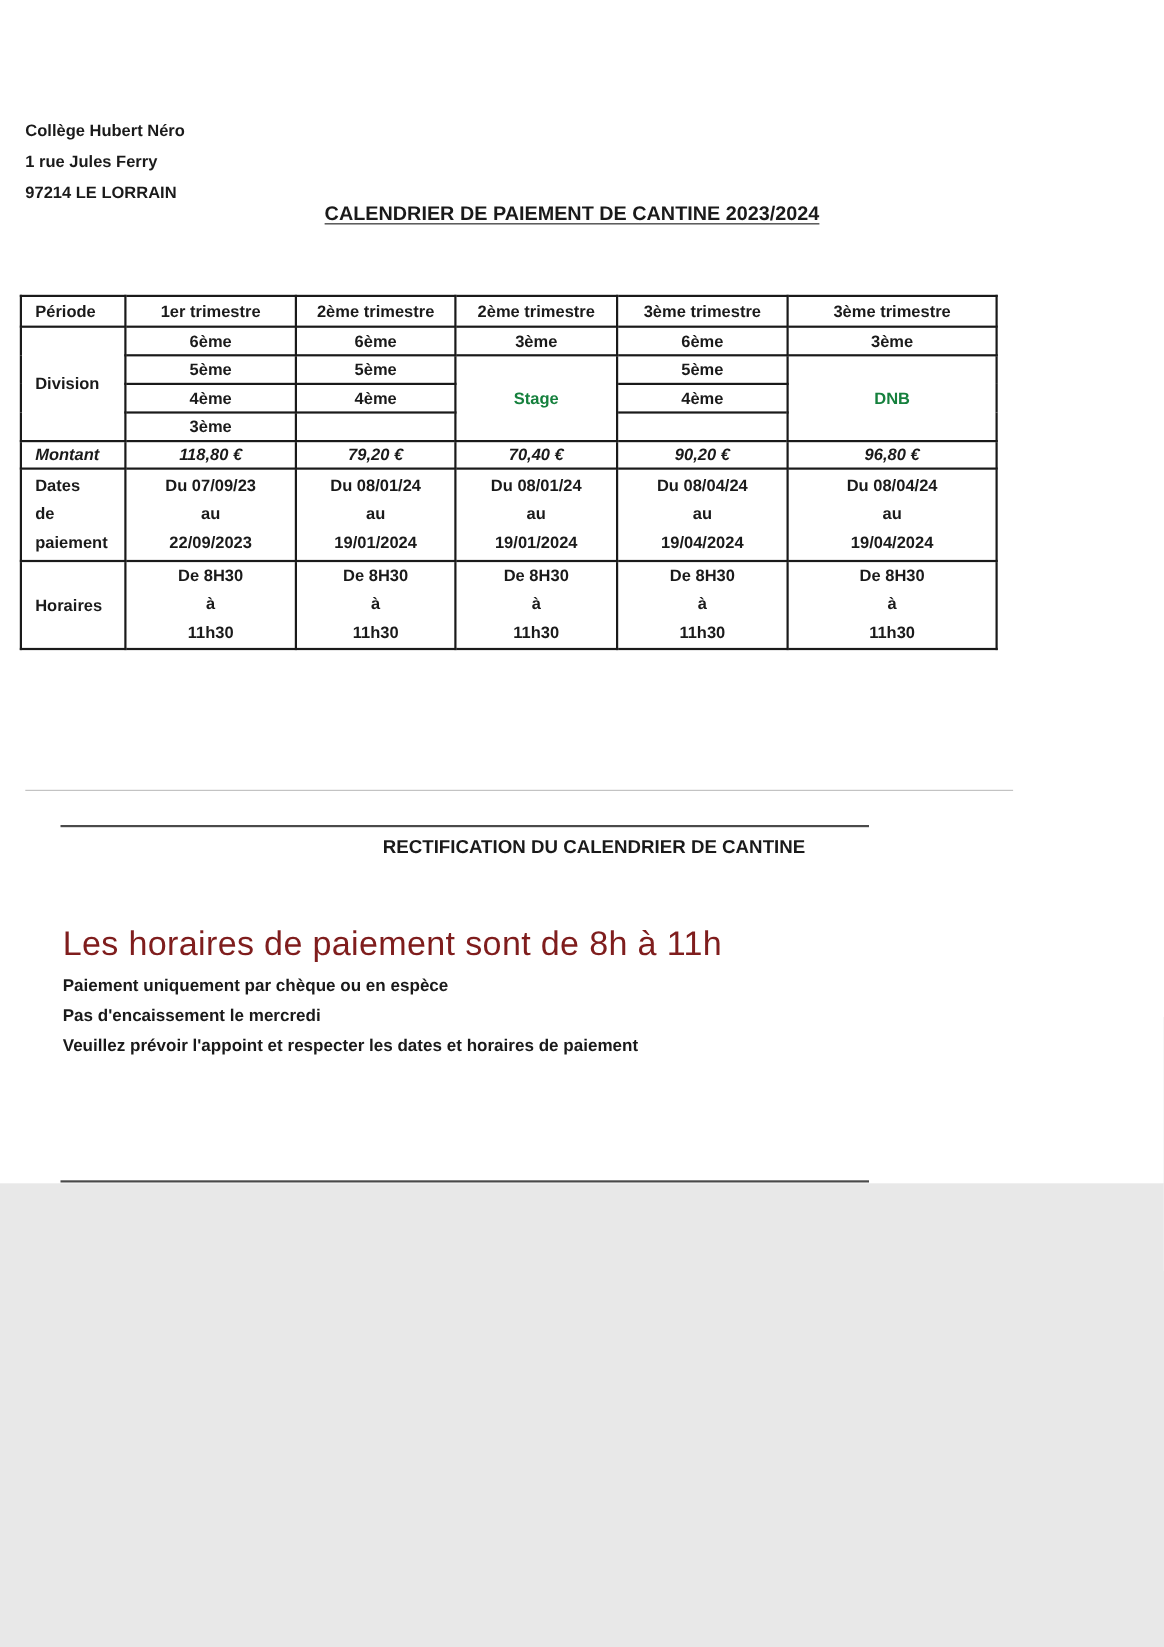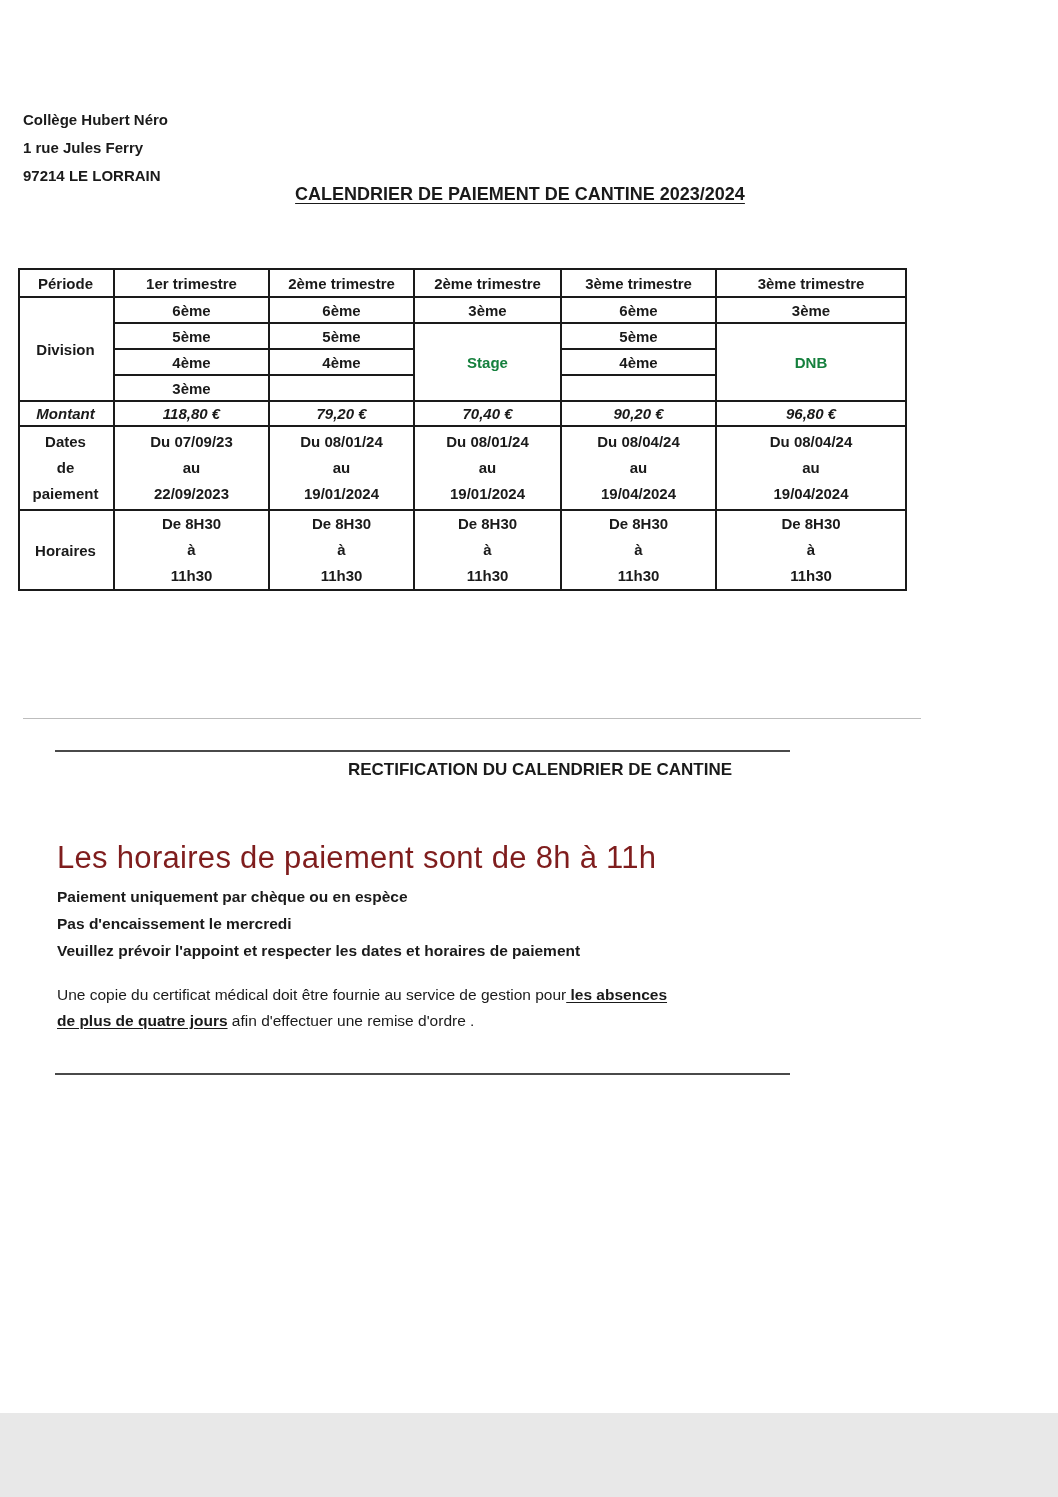--- a/index.html
+++ b/index.html
@@ -1,18 +1,18 @@
 <!DOCTYPE html>
 <html><head>
 <meta charset="utf-8">
 <style>
   html, body { margin:0; padding:0; background:#e8e8e8; }
   .page {
     position:relative;
-    width:1058px; height:1413px;
+    width:1058px; height:1076px;
     margin:0 auto;
     background:#ffffff;
     font-family:"Liberation Sans", sans-serif;
     color:#1a1a1a;
     overflow:hidden;
   }
 
   
   .school { position:absolute; left:23px; top:106px; font-size:15px; font-weight:bold; line-height:28px; }
   .doc-title {
@@ -26,21 +26,21 @@
     position:absolute; left:18px; top:268px;
     border-collapse:collapse; table-layout:fixed;
   }
   table.cal td {
     border:2px solid #1a1a1a;
     font-weight:bold; font-size:15px;
     text-align:center; vertical-align:middle;
     padding:0 2px;
     background:#ffffff;
   }
-  table.cal td.lbl { text-align:center; padding-left:0; }
+  table.cal td.lbl { text-align:left; padding-left:12px; }
   tr.r-head   td { height:26px; }
   tr.r-div    td { height:24px; }
   tr.r-mont   td { height:23px;font-style:italic; }
   tr.r-dates  td { height:82px; }
   tr.r-hor    td { height:76px; }
   tr.r-dates td div, tr.r-hor td div, td.lbl div { line-height:26px; }
   td.hatch {
     background:repeating-linear-gradient(45deg, #b6b6b6 0px, #b6b6b6 1.5px, #dcdcdc 1.5px, #dcdcdc 3.5px);
   }
   td.hatch.labelled { color:#15803d; }
@@ -196,20 +196,16 @@
   <div class="section-title">RECTIFICATION DU CALENDRIER DE CANTINE</div>
 
   <div class="headline">Les horaires de paiement sont de 8h à 11h</div>
 
   <div class="bold-lines">
     <div>Paiement uniquement par chèque ou en espèce</div>
     <div>Pas d'encaissement le mercredi</div>
     <div>Veuillez prévoir l'appoint et respecter les dates et horaires de paiement</div>
   </div>
 
-  <div class="para">
-    <div><span>Une copie du certificat médical doit être fournie au service de gestion pour</span><span class="bu"> les absences</span></div>
-    <div><span class="bu">de plus de quatre jours</span><span> afin d'effectuer une remise d'ordre .</span></div>
-  </div>
 
   <div class="rule-dark2"></div>
 
 </div>
 
 </body></html>

